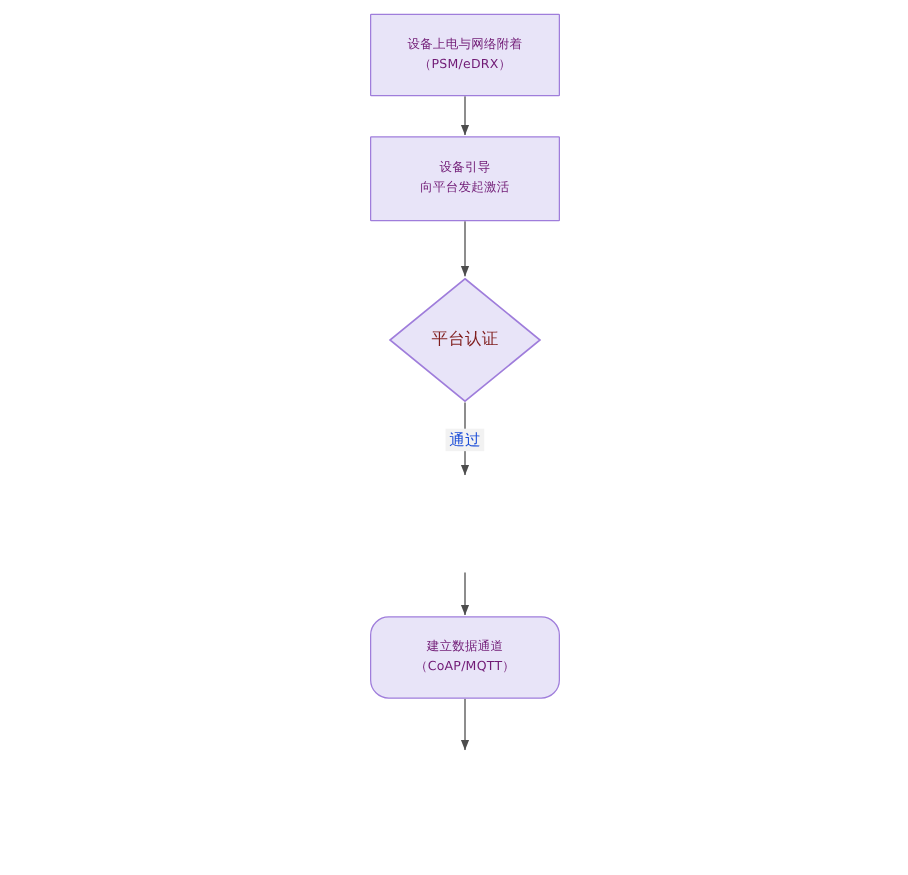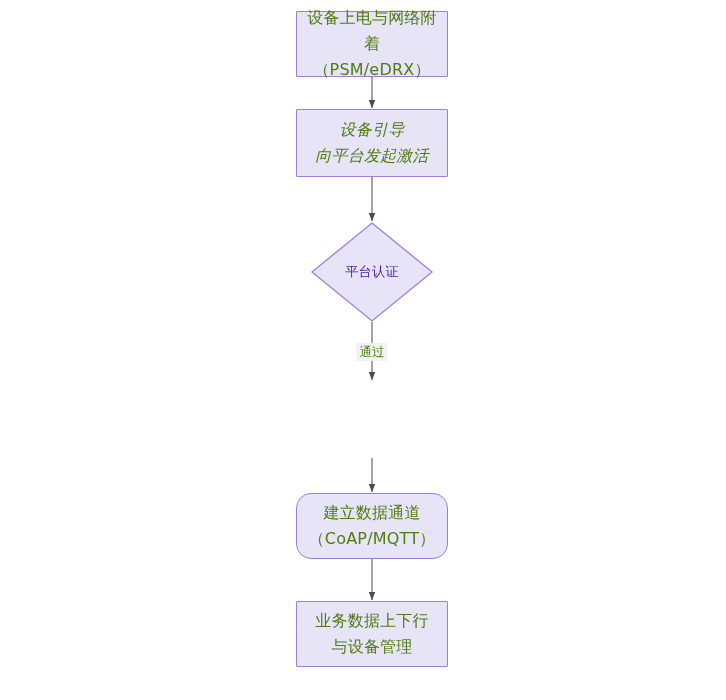--- a/index.html
+++ b/index.html
@@ -35,50 +35,50 @@
     align-items: center;
     justify-content: center;
     text-align: center;
   }
   .node-process {
     background: #e8e4f8;
     border: 1.3px solid #9f7ddb;
     border-radius: 1px;
   }
   .node-label {
-    font-size: 16px;
+    font-size: 10px;
     line-height: 1.62;
-    color: #4d7c0f;
+    color: #701a75;
     letter-spacing: 0.2px;
     white-space: pre-line;
     padding: 0 4px;
   }
   .node-decision {
     background: transparent;
     border: none;
   }
   .diamond-shape {
     position: absolute;
     left: 0;
     top: 0;
     width: 100%;
     height: 100%;
   }
   .decision-label {
     position: relative;
     font-size: 13.2px;
     line-height: 1.62;
-    color: #4c1d95;
+    color: #7f1d1d;
     letter-spacing: 0.2px;
     z-index: 2;
   }
   .edge-label {
     position: absolute;
     font-size: 12.4px;
-    color: #4d7c0f;
+    color: #1d4ed8;
     background: #f2f2f2;
     padding: 1px 3px;
     letter-spacing: 0.2px;
     white-space: nowrap;
     transform: translate(-50%, -50%);
     line-height: 1.3;
   }
 </style>
 </head>
 <body>
@@ -98,38 +98,34 @@
         <line x1="372" y1="458" x2="372" y2="492" stroke="#595959" stroke-width="1.1" marker-end="url(#arrowhead)"></line>
         <line x1="372" y1="559" x2="372" y2="600" stroke="#595959" stroke-width="1.1" marker-end="url(#arrowhead)"></line>
       </g>
   </svg>
 
   <div class="node node-process" style="left:296px; top:11px; width:152px; height:66px;">
     <div class="node-label">设备上电与网络附着
 （PSM/eDRX）</div>
   </div>
 
-  <div class="node node-process" style="left:296px; top:109px; width:152px; height:68px;font-style:italic;">
+  <div class="node node-process" style="left:296px; top:109px; width:152px; height:68px;">
     <div class="node-label">设备引导
 向平台发起激活</div>
   </div>
 
   <div class="node node-decision" style="left:311px; top:222px; width:122px; height:100px;">
     <svg class="diamond-shape" viewBox="0 0 122 100" preserveAspectRatio="none" xmlns="http://www.w3.org/2000/svg">
       <polygon points="61,1 121,50 61,99 1,50" fill="#e8e4f8" stroke="#9f7ddb" stroke-width="1.3"></polygon>
     </svg>
     <div class="decision-label">平台认证</div>
   </div>
 
   <div class="edge-label" style="left:372px; top:352px;">通过</div>
 
 
   <div class="node node-process" style="left:296px; top:493px; width:152px; height:66px;border-radius:15px;">
     <div class="node-label">建立数据通道
 （CoAP/MQTT）</div>
   </div>
 
-  <div class="node node-process" style="left:296px; top:601px; width:152px; height:66px;">
-    <div class="node-label">业务数据上下行
-与设备管理</div>
-  </div>
 
 </div>
 
 </body></html>

